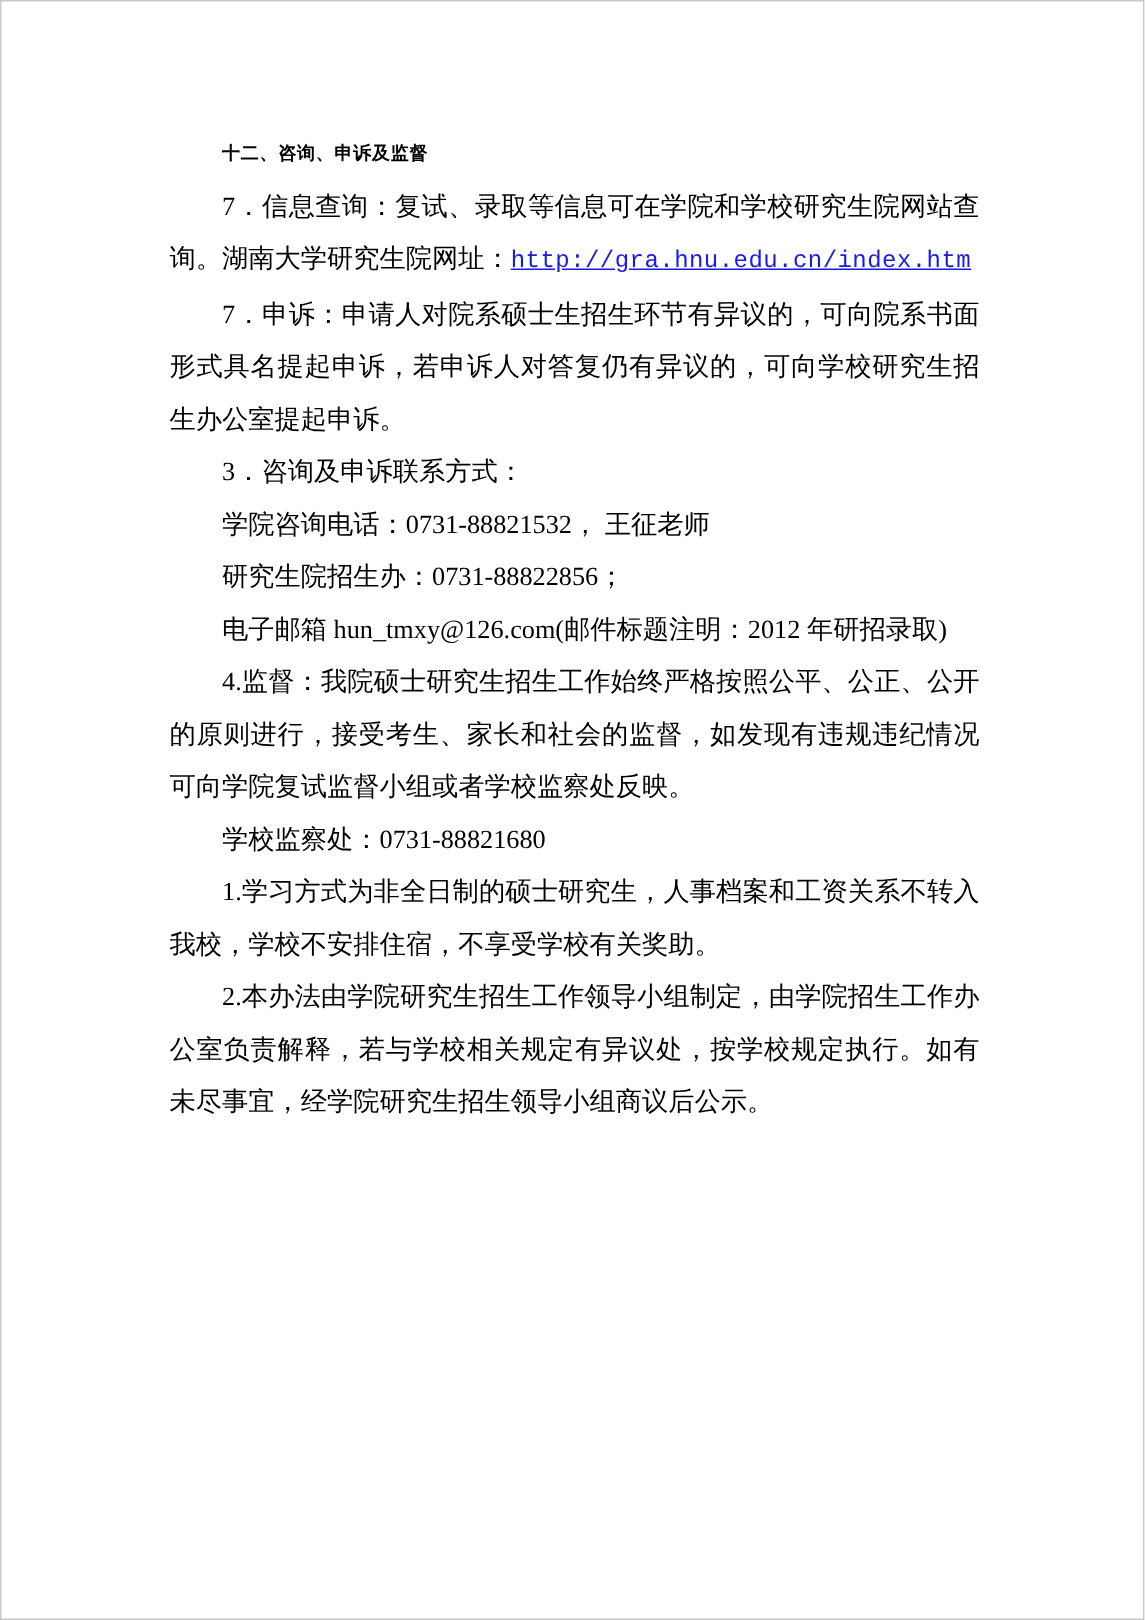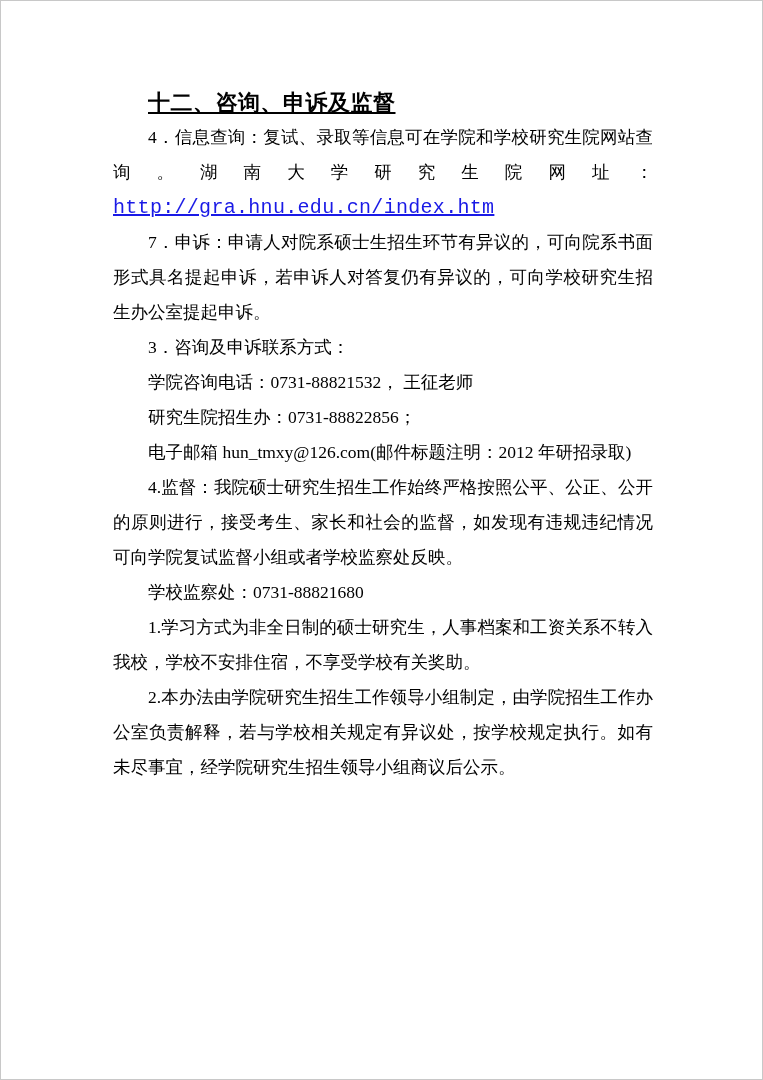--- a/index.html
+++ b/index.html
@@ -28,50 +28,49 @@
   .para {
     font-size: 17.5px;
     line-height: 35px;
     color: #000000;
     margin: 0;
     text-align: justify;
     text-justify: inter-ideograph;
   }
   .heading {
     font-weight: bold;
-    font-size: 22px;
+    font-size: 12px;
     line-height: 35px;
     margin: 0;
     text-indent: 35px;
     letter-spacing: 0.5px;
-    text-decoration: underline;
   }
   .indent2 {
     text-indent: 35px;
   }
   .indent-sub {
     text-indent: 35px;
   }
   .link {
     color: #1a1ae6;
     text-decoration: underline;
     font-family: "Liberation Mono", "DejaVu Sans Mono", monospace;
-    font-size: 20px;
+    font-size: 16px;
     letter-spacing: 0.3px;
   }
 </style>
 </head>
 <body>
 
 <div class="page">
   <div class="content">
 
     <h2 class="heading">十二、咨询、申诉及监督</h2>
 
-    <p class="para indent2"><span>4．信息查询：复试、录取等信息可在学院和学校研究生院网站查询。湖南大学研究生院网址：</span><a class="link" href="#">http://gra.hnu.edu.cn/index.htm</a></p>
+    <p class="para indent2"><span>7．信息查询：复试、录取等信息可在学院和学校研究生院网站查询。湖南大学研究生院网址：</span><a class="link" href="#">http://gra.hnu.edu.cn/index.htm</a></p>
 
     <p class="para indent2">7．申诉：申请人对院系硕士生招生环节有异议的，可向院系书面形式具名提起申诉，若申诉人对答复仍有异议的，可向学校研究生招生办公室提起申诉。</p>
 
     <p class="para indent2">3．咨询及申诉联系方式：</p>
 
     <p class="para indent-sub">学院咨询电话：0731-88821532，  王征老师</p>
 
     <p class="para indent-sub">研究生院招生办：0731-88822856；</p>
 
     <p class="para indent-sub">电子邮箱 hun_tmxy@126.com(邮件标题注明：2012 年研招录取)</p>

